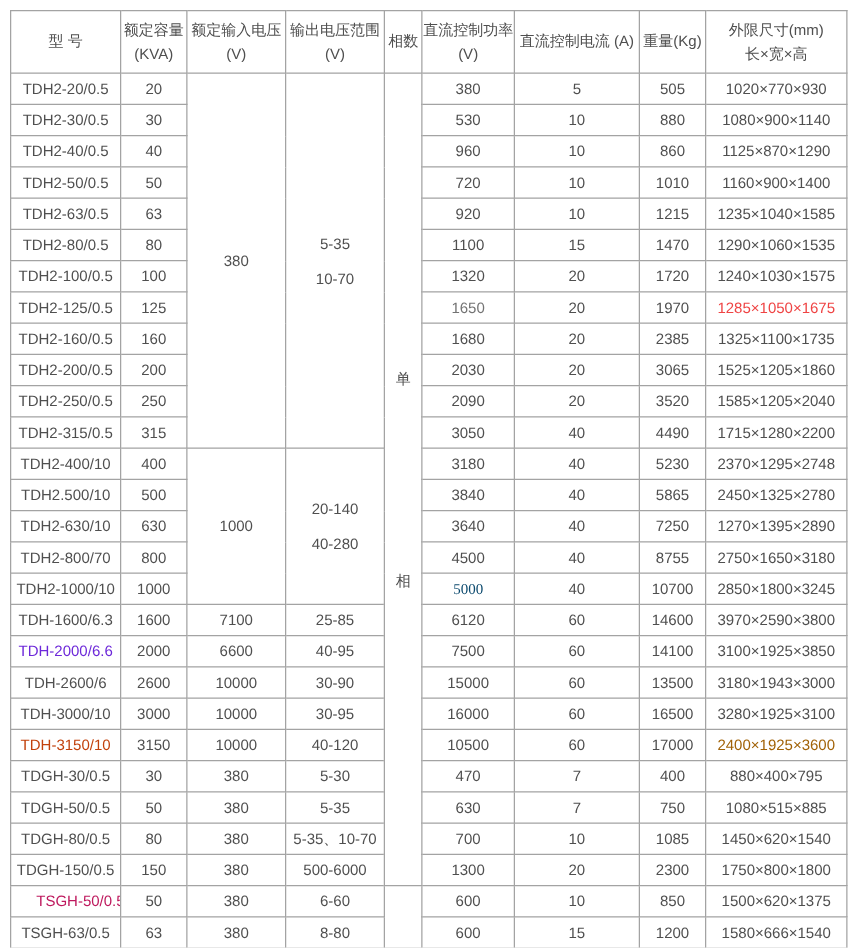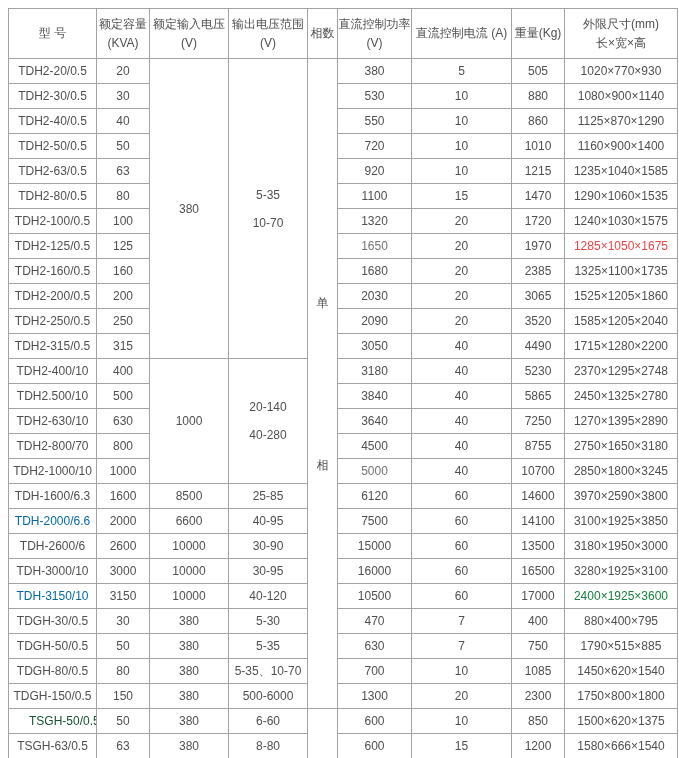--- a/index.html
+++ b/index.html
@@ -117,21 +117,21 @@
           <td style="border-color: rgb(163, 163, 163); color: rgb(79, 79, 79);">TDH2-30/0.5</td>
           <td style="border-color: rgb(163, 163, 163); color: rgb(79, 79, 79);">30</td>
           <td style="border-color: rgb(163, 163, 163); color: rgb(79, 79, 79);">530</td>
           <td style="border-color: rgb(163, 163, 163); color: rgb(79, 79, 79);">10</td>
           <td style="border-color: rgb(163, 163, 163); color: rgb(79, 79, 79);">880</td>
           <td style="border-color: rgb(163, 163, 163); color: rgb(79, 79, 79);">1080×900×1140</td>
         </tr>
         <tr>
           <td style="border-color: rgb(163, 163, 163); color: rgb(79, 79, 79);">TDH2-40/0.5</td>
           <td style="border-color: rgb(163, 163, 163); color: rgb(79, 79, 79);">40</td>
-          <td style="border-color: rgb(163, 163, 163); color: rgb(79, 79, 79);">550</td>
+          <td style="border-color: rgb(163, 163, 163); color: rgb(79, 79, 79);">960</td>
           <td style="border-color: rgb(163, 163, 163); color: rgb(79, 79, 79);">10</td>
           <td style="border-color: rgb(163, 163, 163); color: rgb(79, 79, 79);">860</td>
           <td style="border-color: rgb(163, 163, 163); color: rgb(79, 79, 79);">1125×870×1290</td>
         </tr>
         <tr>
           <td style="border-color: rgb(163, 163, 163); color: rgb(79, 79, 79);">TDH2-50/0.5</td>
           <td style="border-color: rgb(163, 163, 163); color: rgb(79, 79, 79);">50</td>
           <td style="border-color: rgb(163, 163, 163); color: rgb(79, 79, 79);">720</td>
           <td style="border-color: rgb(163, 163, 163); color: rgb(79, 79, 79);">10</td>
           <td style="border-color: rgb(163, 163, 163); color: rgb(79, 79, 79);">1010</td>
@@ -234,94 +234,94 @@
           <td style="border-color: rgb(163, 163, 163); color: rgb(79, 79, 79);">TDH2-800/70</td>
           <td style="border-color: rgb(163, 163, 163); color: rgb(79, 79, 79);">800</td>
           <td style="border-color: rgb(163, 163, 163); color: rgb(79, 79, 79);">4500</td>
           <td style="border-color: rgb(163, 163, 163); color: rgb(79, 79, 79);">40</td>
           <td style="border-color: rgb(163, 163, 163); color: rgb(79, 79, 79);">8755</td>
           <td style="border-color: rgb(163, 163, 163); color: rgb(79, 79, 79);">2750×1650×3180</td>
         </tr>
         <tr>
           <td style="border-color: rgb(163, 163, 163); color: rgb(79, 79, 79);">TDH2-1000/10</td>
           <td style="border-color: rgb(163, 163, 163); color: rgb(79, 79, 79);">1000</td>
-          <td style="border-color: rgb(163, 163, 163); color: #737373;">5000</td>
+          <td style="border-color: rgb(163, 163, 163); color: #0c4a6e; font-family: Liberation Serif, serif;">5000</td>
           <td style="border-color: rgb(163, 163, 163); color: rgb(79, 79, 79);">40</td>
           <td style="border-color: rgb(163, 163, 163); color: rgb(79, 79, 79);">10700</td>
           <td style="border-color: rgb(163, 163, 163); color: rgb(79, 79, 79);">2850×1800×3245</td>
         </tr>
         <tr>
           <td style="border-color: rgb(163, 163, 163); color: rgb(79, 79, 79);">TDH-1600/6.3</td>
           <td style="border-color: rgb(163, 163, 163); color: rgb(79, 79, 79);">1600</td>
-          <td style="border-color: rgb(163, 163, 163); color: rgb(79, 79, 79);">8500</td>
+          <td style="border-color: rgb(163, 163, 163); color: rgb(79, 79, 79);">7100</td>
           <td style="border-color: rgb(163, 163, 163); color: rgb(79, 79, 79);">25-85</td>
           <td style="border-color: rgb(163, 163, 163); color: rgb(79, 79, 79);">6120</td>
           <td style="border-color: rgb(163, 163, 163); color: rgb(79, 79, 79);">60</td>
           <td style="border-color: rgb(163, 163, 163); color: rgb(79, 79, 79);">14600</td>
           <td style="border-color: rgb(163, 163, 163); color: rgb(79, 79, 79);">3970×2590×3800</td>
         </tr>
         <tr>
-          <td style="border-color: rgb(163, 163, 163); color: #0369a1;">TDH-2000/6.6</td>
+          <td style="border-color: rgb(163, 163, 163); color: #6d28d9;">TDH-2000/6.6</td>
           <td style="border-color: rgb(163, 163, 163); color: rgb(79, 79, 79);">2000</td>
           <td style="border-color: rgb(163, 163, 163); color: rgb(79, 79, 79);">6600</td>
           <td style="border-color: rgb(163, 163, 163); color: rgb(79, 79, 79);">40-95</td>
           <td style="border-color: rgb(163, 163, 163); color: rgb(79, 79, 79);">7500</td>
           <td style="border-color: rgb(163, 163, 163); color: rgb(79, 79, 79);">60</td>
           <td style="border-color: rgb(163, 163, 163); color: rgb(79, 79, 79);">14100</td>
           <td style="border-color: rgb(163, 163, 163); color: rgb(79, 79, 79);">3100×1925×3850</td>
         </tr>
         <tr>
           <td style="border-color: rgb(163, 163, 163); color: rgb(79, 79, 79);">TDH-2600/6</td>
           <td style="border-color: rgb(163, 163, 163); color: rgb(79, 79, 79);">2600</td>
           <td style="border-color: rgb(163, 163, 163); color: rgb(79, 79, 79);">10000</td>
           <td style="border-color: rgb(163, 163, 163); color: rgb(79, 79, 79);">30-90</td>
           <td style="border-color: rgb(163, 163, 163); color: rgb(79, 79, 79);">15000</td>
           <td style="border-color: rgb(163, 163, 163); color: rgb(79, 79, 79);">60</td>
           <td style="border-color: rgb(163, 163, 163); color: rgb(79, 79, 79);">13500</td>
-          <td style="border-color: rgb(163, 163, 163); color: rgb(79, 79, 79);">3180×1950×3000</td>
+          <td style="border-color: rgb(163, 163, 163); color: rgb(79, 79, 79);">3180×1943×3000</td>
         </tr>
         <tr>
           <td style="border-color: rgb(163, 163, 163); color: rgb(79, 79, 79);">TDH-3000/10</td>
           <td style="border-color: rgb(163, 163, 163); color: rgb(79, 79, 79);">3000</td>
           <td style="border-color: rgb(163, 163, 163); color: rgb(79, 79, 79);">10000</td>
           <td style="border-color: rgb(163, 163, 163); color: rgb(79, 79, 79);">30-95</td>
           <td style="border-color: rgb(163, 163, 163); color: rgb(79, 79, 79);">16000</td>
           <td style="border-color: rgb(163, 163, 163); color: rgb(79, 79, 79);">60</td>
           <td style="border-color: rgb(163, 163, 163); color: rgb(79, 79, 79);">16500</td>
           <td style="border-color: rgb(163, 163, 163); color: rgb(79, 79, 79);">3280×1925×3100</td>
         </tr>
         <tr>
-          <td style="border-color: rgb(163, 163, 163); color: #0369a1; margin-top: 20px;">TDH-3150/10</td>
+          <td style="border-color: rgb(163, 163, 163); color: #c2410c; margin-top: 20px;">TDH-3150/10</td>
           <td style="border-color: rgb(163, 163, 163); color: rgb(79, 79, 79);">3150</td>
           <td style="border-color: rgb(163, 163, 163); color: rgb(79, 79, 79);">10000</td>
           <td style="border-color: rgb(163, 163, 163); color: rgb(79, 79, 79);">40-120</td>
           <td style="border-color: rgb(163, 163, 163); color: rgb(79, 79, 79);">10500</td>
           <td style="border-color: rgb(163, 163, 163); color: rgb(79, 79, 79);">60</td>
           <td style="border-color: rgb(163, 163, 163); color: rgb(79, 79, 79);">17000</td>
-          <td style="border-color: rgb(163, 163, 163); color: #15803d; margin-left: 34px;">2400×1925×3600</td>
+          <td style="border-color: rgb(163, 163, 163); color: #a16207; margin-left: 34px;">2400×1925×3600</td>
         </tr>
         <tr>
           <td style="border-color: rgb(163, 163, 163); color: rgb(79, 79, 79);">TDGH-30/0.5</td>
           <td style="border-color: rgb(163, 163, 163); color: rgb(79, 79, 79);">30</td>
           <td style="border-color: rgb(163, 163, 163); color: rgb(79, 79, 79);">380</td>
           <td style="border-color: rgb(163, 163, 163); color: rgb(79, 79, 79);">5-30</td>
           <td style="border-color: rgb(163, 163, 163); color: rgb(79, 79, 79);">470</td>
           <td style="border-color: rgb(163, 163, 163); color: rgb(79, 79, 79);">7</td>
           <td style="border-color: rgb(163, 163, 163); color: rgb(79, 79, 79);">400</td>
           <td style="border-color: rgb(163, 163, 163); color: rgb(79, 79, 79);">880×400×795</td>
         </tr>
         <tr>
           <td style="border-color: rgb(163, 163, 163); color: rgb(79, 79, 79);">TDGH-50/0.5</td>
           <td style="border-color: rgb(163, 163, 163); color: rgb(79, 79, 79);">50</td>
           <td style="border-color: rgb(163, 163, 163); color: rgb(79, 79, 79);">380</td>
           <td style="border-color: rgb(163, 163, 163); color: rgb(79, 79, 79);">5-35</td>
           <td style="border-color: rgb(163, 163, 163); color: rgb(79, 79, 79);">630</td>
           <td style="border-color: rgb(163, 163, 163); color: rgb(79, 79, 79);">7</td>
           <td style="border-color: rgb(163, 163, 163); color: rgb(79, 79, 79);">750</td>
-          <td style="border-color: rgb(163, 163, 163); color: rgb(79, 79, 79);">1790×515×885</td>
+          <td style="border-color: rgb(163, 163, 163); color: rgb(79, 79, 79);">1080×515×885</td>
         </tr>
         <tr>
           <td style="border-color: rgb(163, 163, 163); color: rgb(79, 79, 79);">TDGH-80/0.5</td>
           <td style="border-color: rgb(163, 163, 163); color: rgb(79, 79, 79);">80</td>
           <td style="border-color: rgb(163, 163, 163); color: rgb(79, 79, 79);">380</td>
           <td style="border-color: rgb(163, 163, 163); color: rgb(79, 79, 79);">5-35、10-70</td>
           <td style="border-color: rgb(163, 163, 163); color: rgb(79, 79, 79);">700</td>
           <td style="border-color: rgb(163, 163, 163); color: rgb(79, 79, 79);">10</td>
           <td style="border-color: rgb(163, 163, 163); color: rgb(79, 79, 79);">1085</td>
           <td style="border-color: rgb(163, 163, 163); color: rgb(79, 79, 79);">1450×620×1540</td>
@@ -330,21 +330,21 @@
           <td style="border-color: rgb(163, 163, 163); color: rgb(79, 79, 79);">TDGH-150/0.5</td>
           <td style="border-color: rgb(163, 163, 163); color: rgb(79, 79, 79);">150</td>
           <td style="border-color: rgb(163, 163, 163); color: rgb(79, 79, 79);">380</td>
           <td style="border-color: rgb(163, 163, 163); color: rgb(79, 79, 79);">500-6000</td>
           <td style="border-color: rgb(163, 163, 163); color: rgb(79, 79, 79);">1300</td>
           <td style="border-color: rgb(163, 163, 163); color: rgb(79, 79, 79);">20</td>
           <td style="border-color: rgb(163, 163, 163); color: rgb(79, 79, 79); margin-top: 28px;">2300</td>
           <td style="border-color: rgb(163, 163, 163); color: rgb(79, 79, 79);">1750×800×1800</td>
         </tr>
         <tr>
-          <td style="border-color: rgb(163, 163, 163); color: #14532d; padding-left: 20px;">TSGH-50/0.5</td>
+          <td style="border-color: rgb(163, 163, 163); color: #be185d; padding-left: 20px;">TSGH-50/0.5</td>
           <td style="border-color: rgb(163, 163, 163); color: rgb(79, 79, 79);">50</td>
           <td style="border-color: rgb(163, 163, 163); color: rgb(79, 79, 79);">380</td>
           <td style="border-color: rgb(163, 163, 163); color: rgb(79, 79, 79);">6-60</td>
           <td rowspan="2" style="border-color: rgb(163, 163, 163); color: rgb(79, 79, 79);"></td>
           <td style="border-color: rgb(163, 163, 163); color: rgb(79, 79, 79);">600</td>
           <td style="border-color: rgb(163, 163, 163); color: rgb(79, 79, 79);">10</td>
           <td style="border-color: rgb(163, 163, 163); color: rgb(79, 79, 79);">850</td>
           <td style="border-color: rgb(163, 163, 163); color: rgb(79, 79, 79);">1500×620×1375</td>
         </tr>
         <tr>

